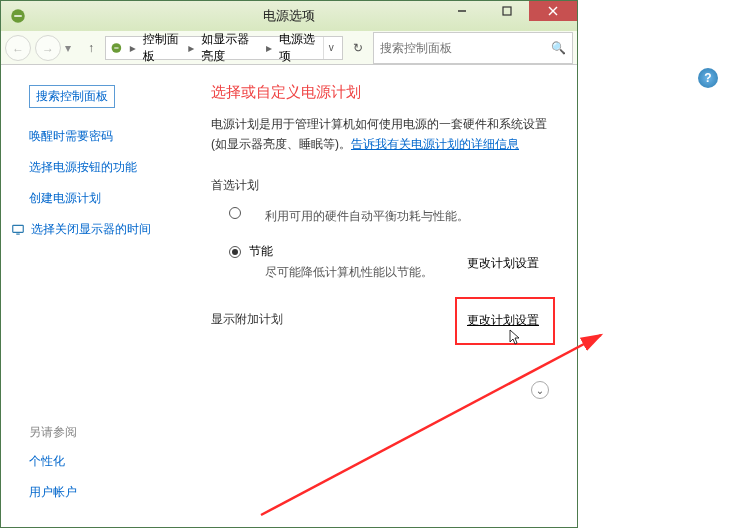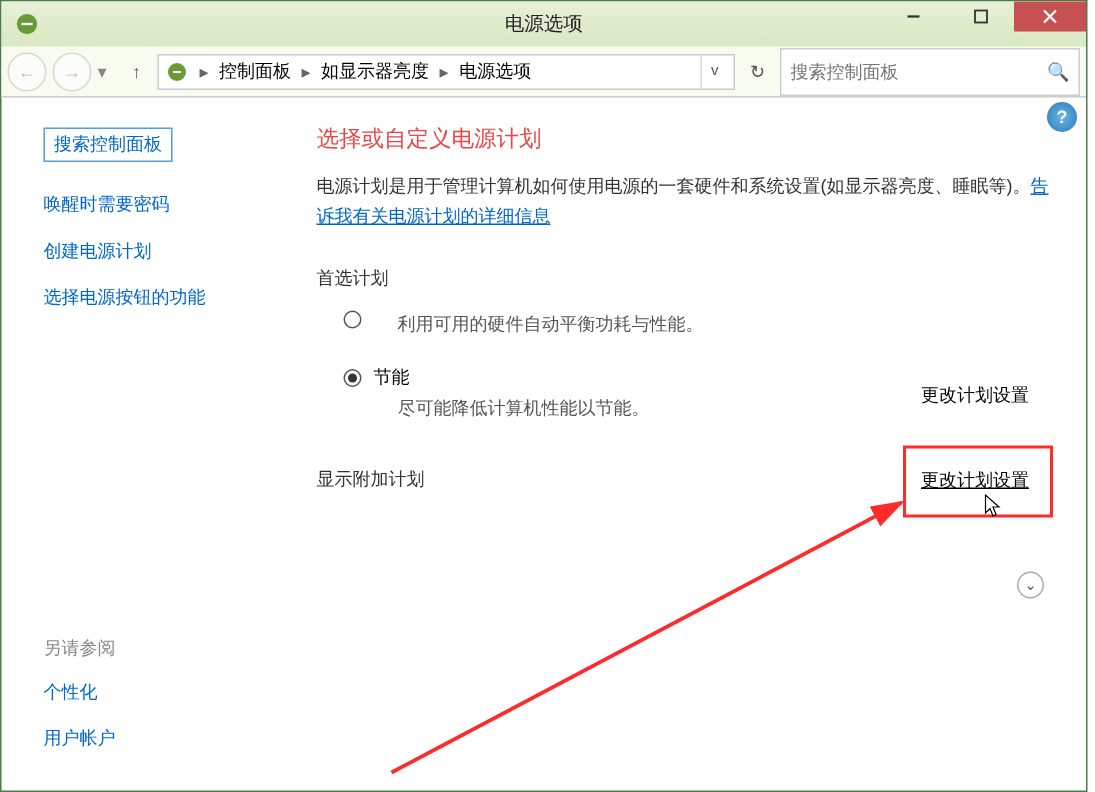--- a/index.html
+++ b/index.html
@@ -1,17 +1,17 @@
 <!DOCTYPE html>
 <html><head>
   <meta charset="utf-8">
   <style>
     * { box-sizing: border-box; margin: 0; padding: 0; }
     body { font-family: "Microsoft YaHei", "Segoe UI", sans-serif; font-size: 12px; background: #fff; width: 730px; height: 528px; overflow: hidden; position: relative; }
-    .window { width: 725px; height: 528px; border: 1px solid #4d7a4d; display: flex; flex-direction: column; }
+    .window { width: 578px; height: 528px; border: 1px solid #4d7a4d; display: flex; flex-direction: column; }
     .titlebar { height: 30px; background: linear-gradient(#e8f0d8, #d8e8c0); display: flex; align-items: center; position: relative; }
     .title-text { position: absolute; left: 50%; transform: translateX(-50%); font-size: 13px; color: #222; }
     .title-icon { width: 18px; height: 18px; margin-left: 8px; }
     .win-controls { position: absolute; right: 0; top: 0; display: flex; height: 20px; }
     .win-btn { width: 45px; height: 20px; display: flex; align-items: center; justify-content: center; cursor: pointer; }
     .win-btn.close { background: #c75050; color: #fff; width: 48px; }
     .addr-bar { height: 34px; background: #f7fbf0; border-bottom: 1px solid #ccc; display: flex; align-items: center; padding: 0 4px; gap: 4px; }
     .nav-btn { width: 26px; height: 26px; border: 1px solid #bbb; border-radius: 50%; display: flex; align-items: center; justify-content: center; background: #fff; color: #888; cursor: pointer; }
     .nav-btn.disabled { opacity: .55; }
     .up-btn { width: 20px; height: 20px; display: flex; align-items: center; justify-content: center; color: #555; cursor: pointer; }
@@ -108,22 +108,29 @@
     <div class="search">
       <input placeholder="搜索控制面板" style="">
       <span class="search-ico">🔍</span>
     </div>
   </div>
 
   <div class="content">
     <div class="sidebar">
       <span class="side-link side-home">搜索控制面板</span>
       <span class="side-link">唤醒时需要密码</span>
+      <span class="side-link">选择电源按钮的功能</span>
       <span class="side-link">创建电源计划</span>
-      <span class="side-link">选择电源按钮的功能</span>
+      <div class="side-row">
+        <svg class="monitor-ico" viewBox="0 0 24 24">
+            <rect x="3" y="4" width="18" height="12" rx="1" fill="none" stroke="#2a7ab0" stroke-width="2"></rect>
+            <rect x="9" y="18" width="6" height="2" fill="#2a7ab0"></rect>
+          </svg>
+        <span class="side-link" style="margin:0">选择关闭显示器的时间</span>
+      </div>
       <div class="see-also">
         <div class="hdr">另请参阅</div>
         <span class="side-link">个性化</span>
         <span class="side-link" style="margin-bottom:0">用户帐户</span>
       </div>
     </div>
 
     <div class="main">
       <div class="page-title">选择或自定义电源计划</div>
       <div class="desc">

